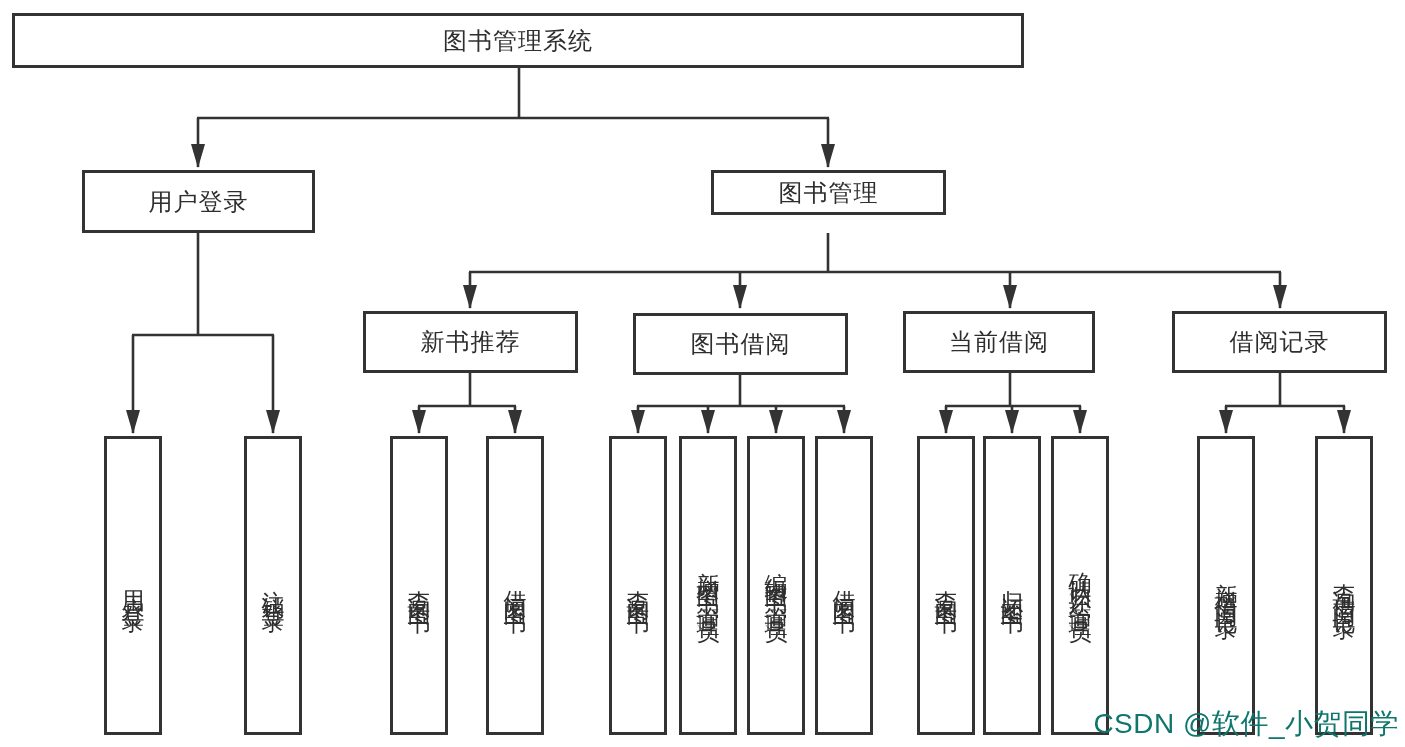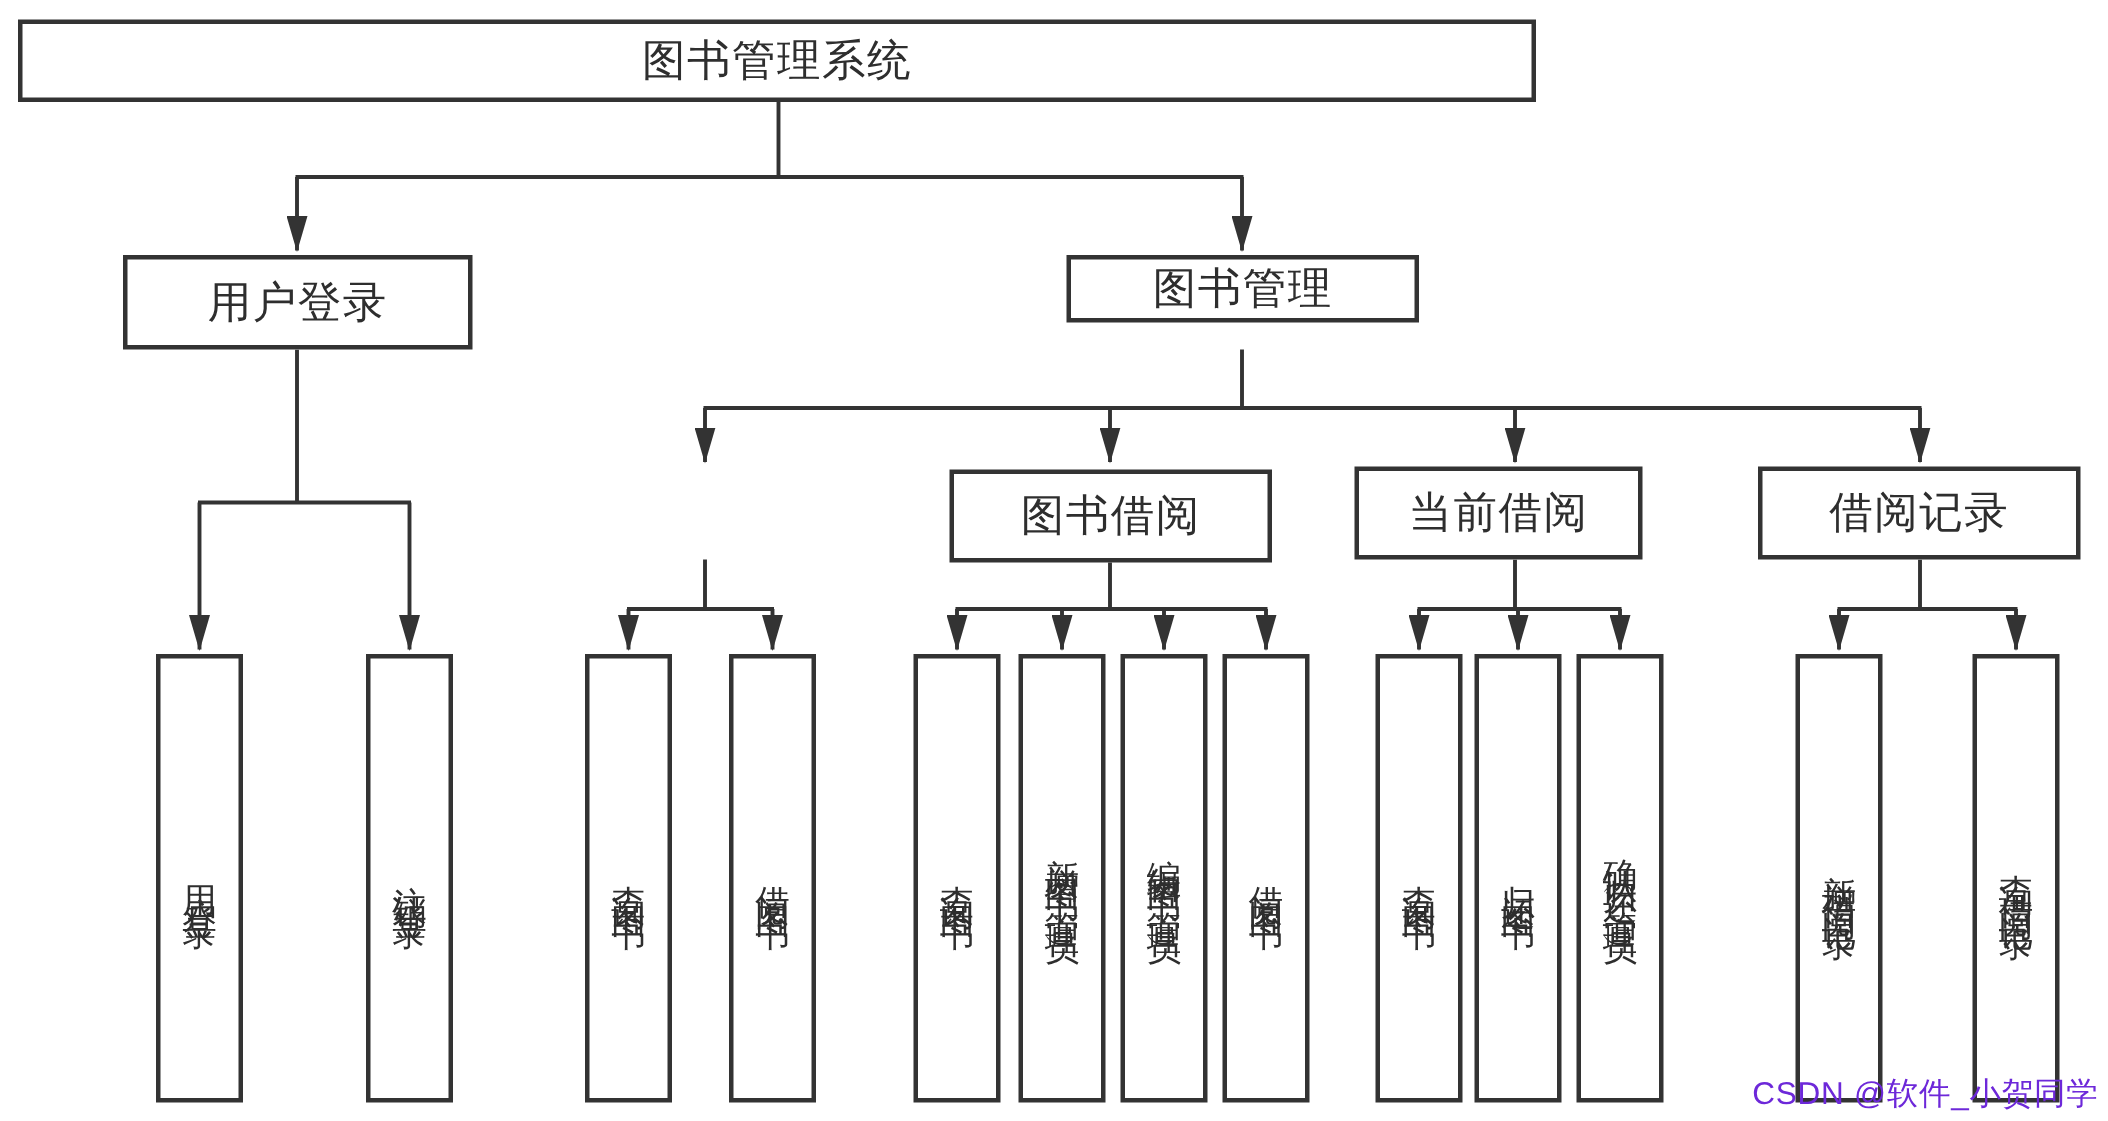--- a/index.html
+++ b/index.html
@@ -21,38 +21,38 @@
     position: absolute;
     box-sizing: border-box;
     border: 3px solid #333333;
     background: #ffffff;
     color: #2e2e2e;
     display: flex;
     align-items: center;
     justify-content: center;
     z-index: 2;
   }
-  .h-label { font-size: 29px; letter-spacing: 1px; white-space: nowrap; }
+  .h-label { font-size: 24px; letter-spacing: 1px; white-space: nowrap; }
   .leaf {
     width: 58px;
     height: 299px;
     writing-mode: vertical-rl;
     text-orientation: mixed;
     font-size: 23px;
     letter-spacing: 7px;
     line-height: 1;
     text-align: center;
   }
   .watermark {
     position: absolute;
     right: 6px;
     bottom: 4px;
     z-index: 3;
-    color: #6d28d9;
-    font-size: 21px;
+    color: #0f766e;
+    font-size: 28px;
     letter-spacing: 0.5px;
     white-space: nowrap;
   }
   line { stroke: #333333; stroke-width: 2.6; }
 </style>
 </head>
 <body>
 
 <div id="canvas">
 
@@ -116,20 +116,21 @@
       <line x1="1226" y1="406" x2="1226" y2="433" marker-end="url(#arrow)"></line>
       <line x1="1344" y1="406" x2="1344" y2="433" marker-end="url(#arrow)"></line>
     </g>
   </svg>
 
   <div class="box h-label" style="left:12px; top:13px; width:1012px; height:55px">图书管理系统</div>
 
   <div class="box h-label" style="left:82px; top:170px; width:233px; height:63px">用户登录</div>
   <div class="box h-label" style="left:711px; top:170px; width:235px; height:45px">图书管理</div>
 
+  <div class="box h-label" style="left:363px; top:311px; width:215px; height:62px">新书推荐</div>
   <div class="box h-label" style="left:633px; top:313px; width:215px; height:62px">图书借阅</div>
   <div class="box h-label" style="left:903px; top:311px; width:192px; height:62px">当前借阅</div>
   <div class="box h-label" style="left:1172px; top:311px; width:215px; height:62px">借阅记录</div>
 
   <div class="box leaf" style="left:104px; top:436px">用户登录</div>
   <div class="box leaf" style="left:244px; top:436px">注销登录</div>
 
   <div class="box leaf" style="left:390px; top:436px">查询图书</div>
   <div class="box leaf" style="left:486px; top:436px">借阅图书</div>
 

